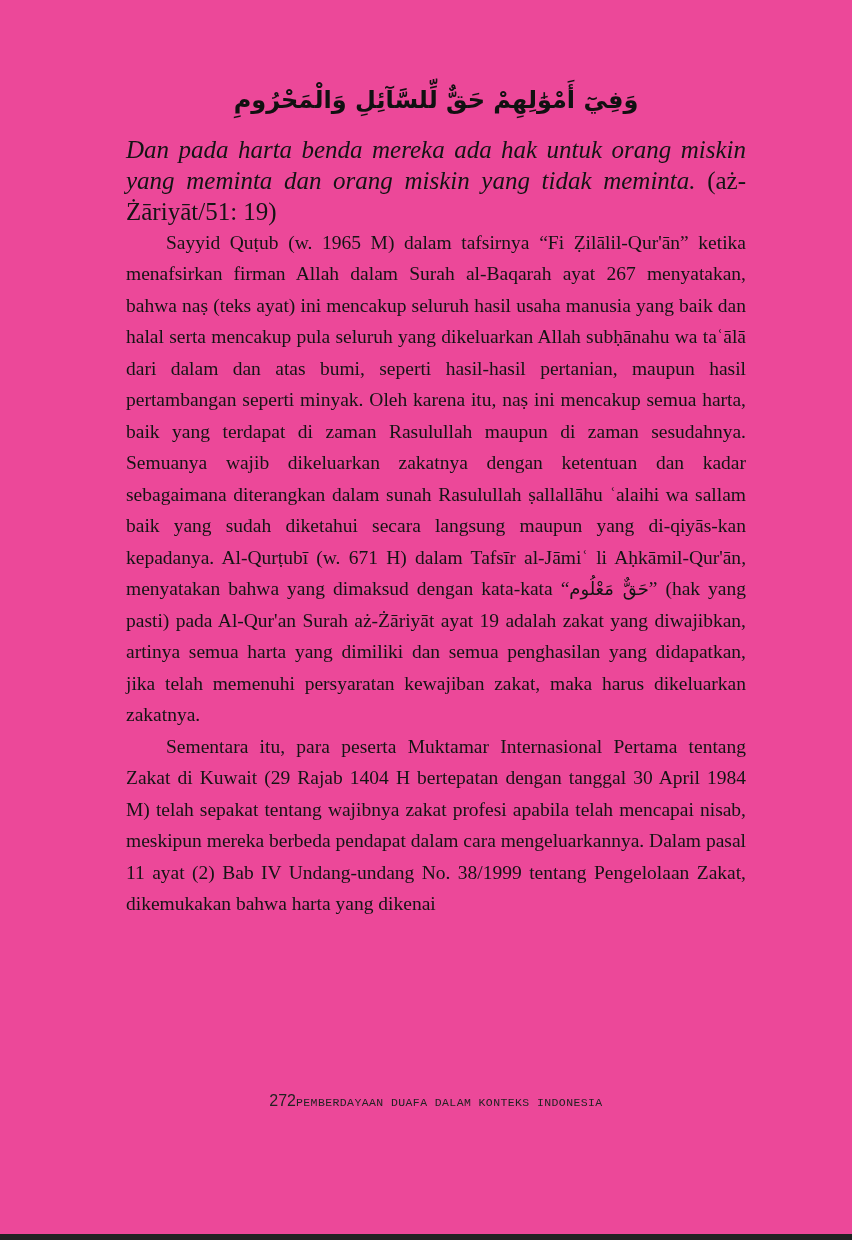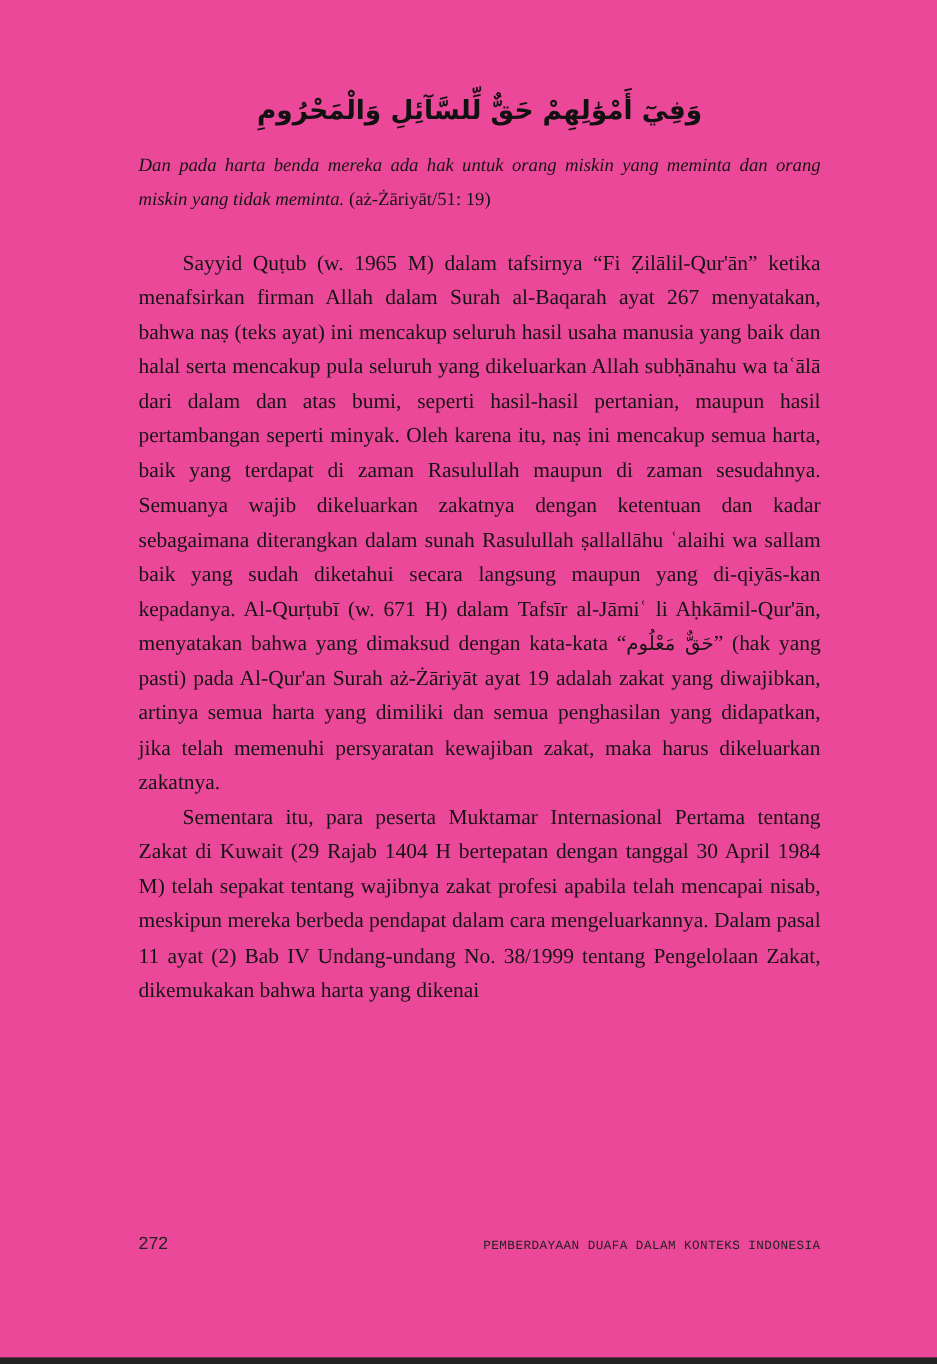--- a/index.html
+++ b/index.html
@@ -28,23 +28,22 @@
     direction: rtl;
     font-family: "DejaVu Sans", sans-serif;
     font-size: 24px;
     line-height: 1.4;
     font-weight: bold;
     margin-bottom: 16px;
     color: #111;
   }
   .translation {
     text-align: justify;
-    font-size: 17px;
+    font-size: 25px;
     line-height: 31px;
-    margin-bottom: 28px;
   }
   .translation .i {
     font-style: italic;
   }
   .body-text {
     text-align: justify;
     font-size: 19.5px;
     line-height: 31.5px;
   }
   .para {
@@ -57,23 +56,23 @@
     font-family: "DejaVu Sans", sans-serif;
     font-weight: normal;
     font-size: 0.92em;
     direction: rtl;
     unicode-bidi: embed;
   }
   .footer {
     position: absolute;
     left: 126px;
     width: 620px;
-    top: 1122px;
+    top: 1092px;
     display: flex;
-    justify-content: space-between;
+    justify-content: center;
     align-items: baseline;
   }
   .page-number {
     font-family: "Liberation Sans", sans-serif;
     font-size: 16px;
     color: #222;
   }
   .running-title {
     font-family: Liberation Mono, monospace;
     font-size: 11.5px;

